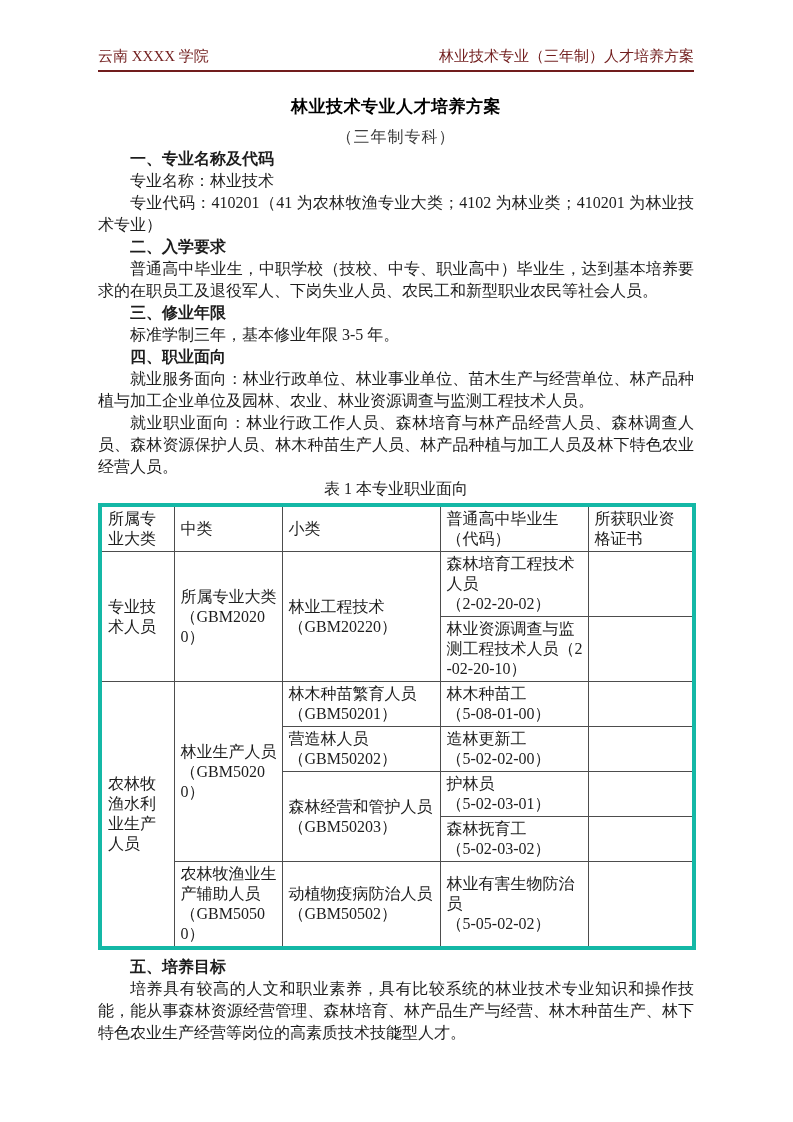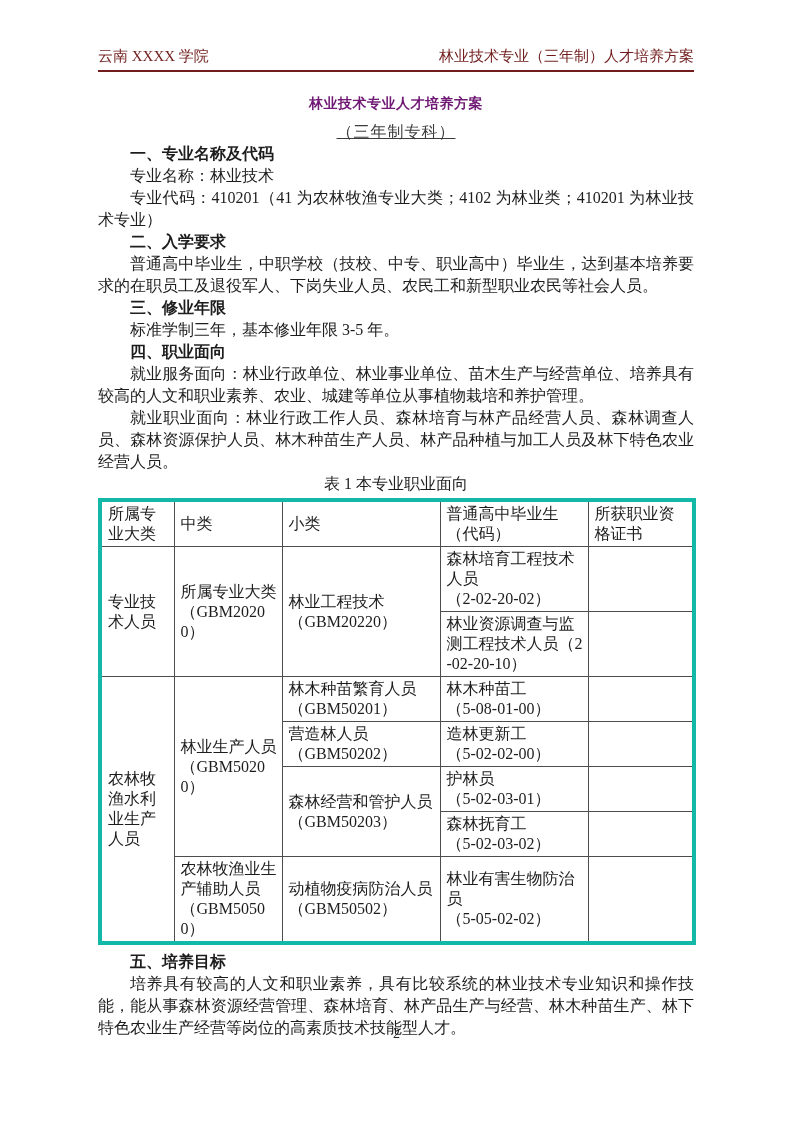--- a/index.html
+++ b/index.html
@@ -25,33 +25,32 @@
     line-height: 1.35;
     color: var(--accent);
   }
   .header-rule {
     height: 0;
     border-bottom: 2px solid var(--accent);
     margin-top: 4px;
   }
   .doc-title {
     margin: 23px 0 0 0;
-    font-size: 14px;
+    font-size: 17px;
     font-weight: bold;
     text-align: center;
     letter-spacing: 0.5px;
-    color: #701a75;
+    color: #000000;
   }
   .doc-subtitle {
     margin-top: 9px;
     font-size: 16px;
     text-align: center;
     color: #3c3c3c;
     letter-spacing: 1px;
-    text-decoration: underline;
   }
   .content {
     font-size: 16px;
     line-height: 22px;
   }
   .sec-heading {
     margin: 0;
     font-size: 16px;
     font-weight: bold;
     text-indent: 2em;
@@ -121,21 +120,21 @@
       <p class="para">普通高中毕业生，中职学校（技校、中专、职业高中）毕业生，达到基本培养要求的在职员工及退役军人、下岗失业人员、农民工和新型职业农民等社会人员。</p>
     </section>
 
     <section>
       <h2 class="sec-heading">三、修业年限</h2>
       <p class="para">标准学制三年，基本修业年限 3-5 年。</p>
     </section>
 
     <section>
       <h2 class="sec-heading">四、职业面向</h2>
-      <p class="para">就业服务面向：林业行政单位、林业事业单位、苗木生产与经营单位、培养具有较高的人文和职业素养、农业、城建等单位从事植物栽培和养护管理。</p>
+      <p class="para">就业服务面向：林业行政单位、林业事业单位、苗木生产与经营单位、林产品种植与加工企业单位及园林、农业、林业资源调查与监测工程技术人员。</p>
       <p class="para">就业职业面向：林业行政工作人员、森林培育与林产品经营人员、森林调查人员、森林资源保护人员、林木种苗生产人员、林产品种植与加工人员及林下特色农业经营人员。</p>
     </section>
 
     <p class="para tbl-caption">表 1 本专业职业面向</p>
 
     <table class="occ">
       <colgroup>
         <col style="width:74px">
         <col style="width:108px">
         <col style="width:158px">

